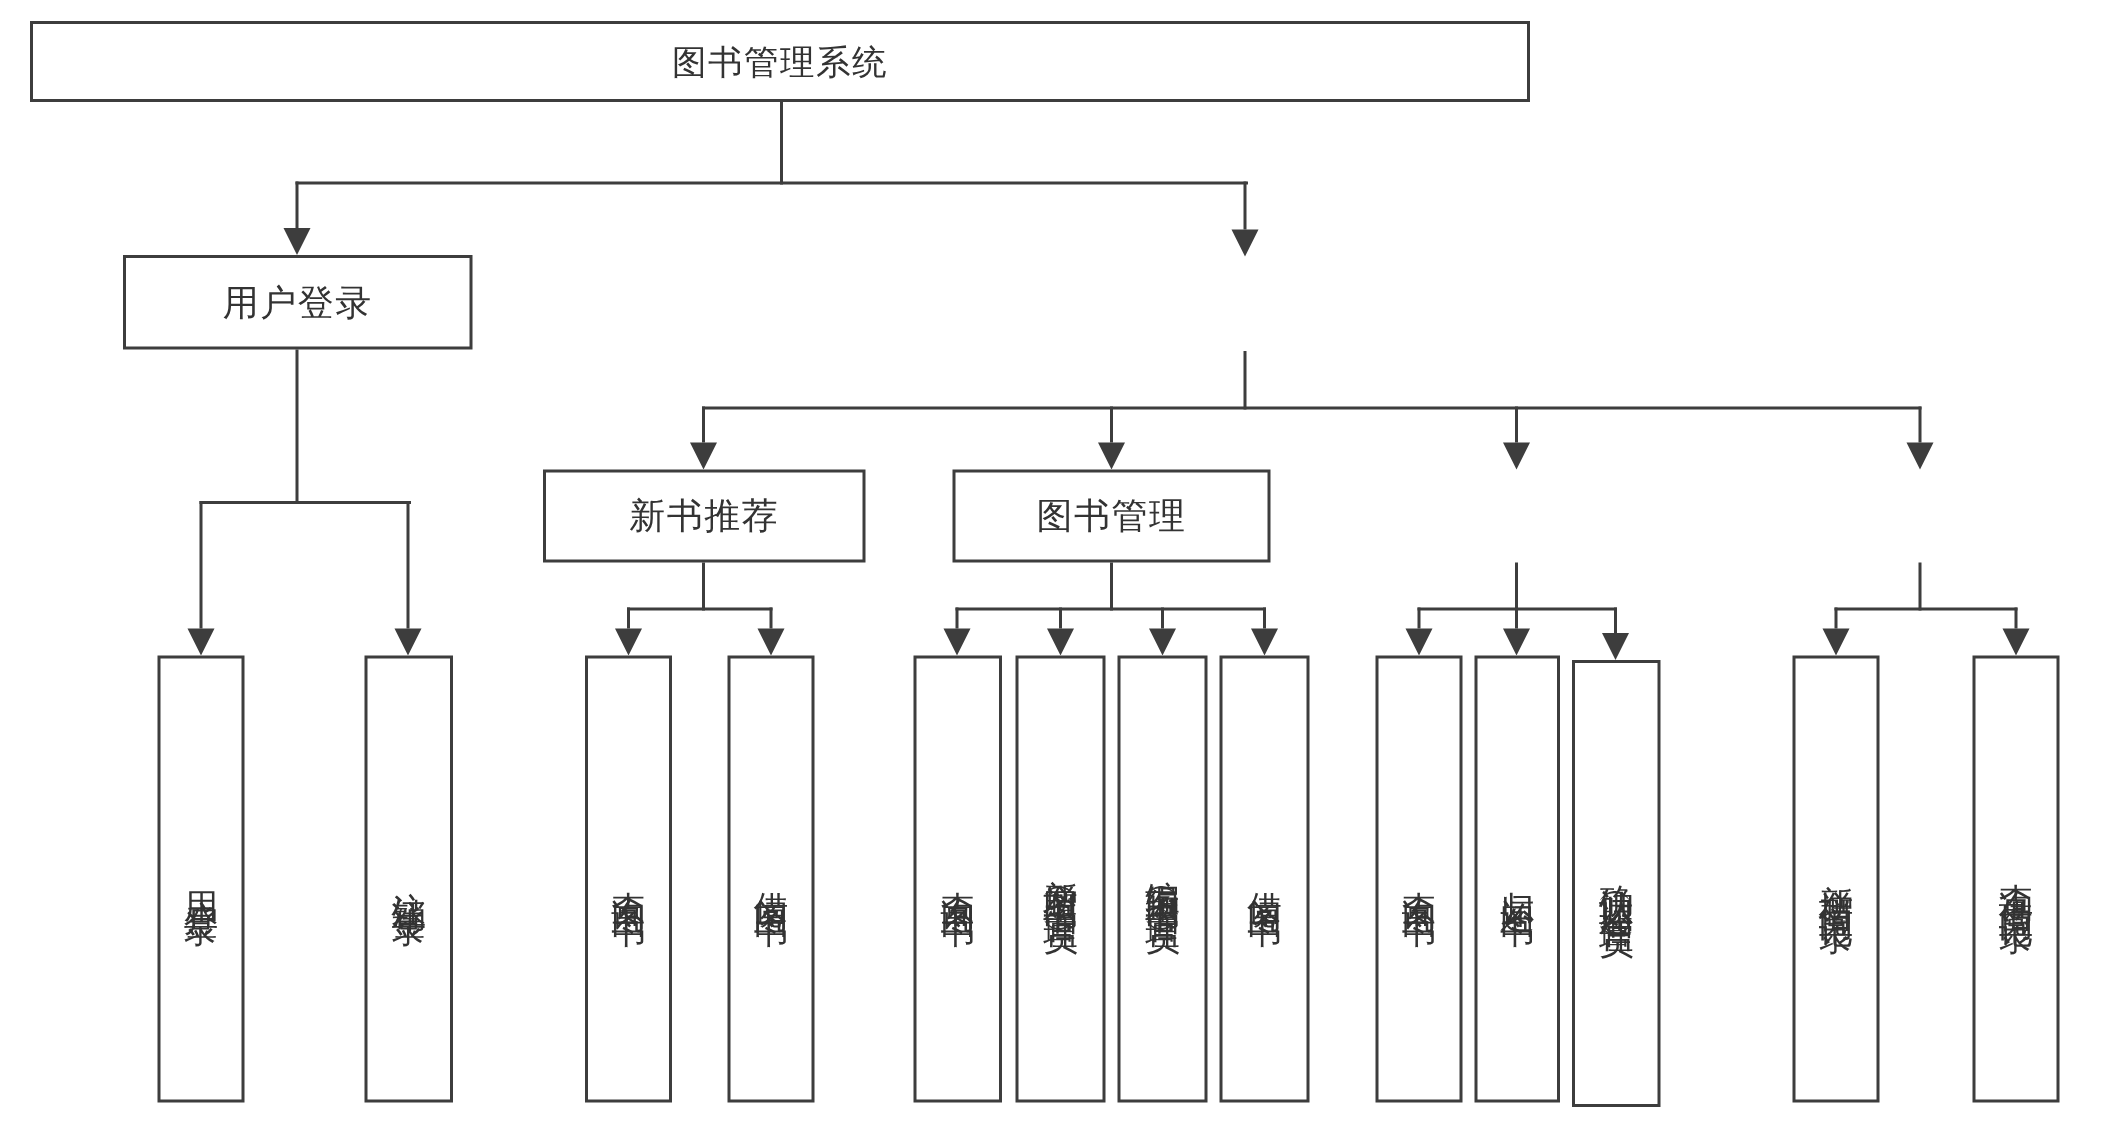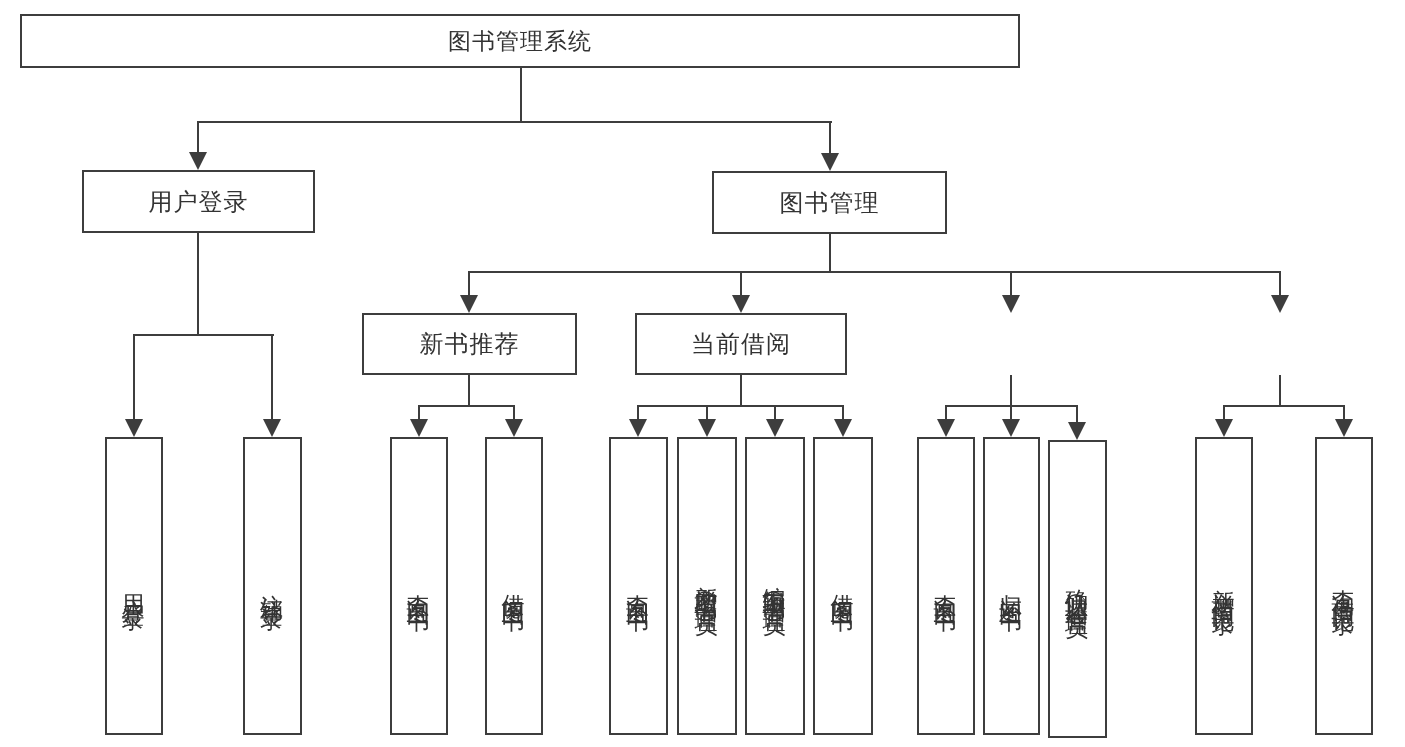--- a/index.html
+++ b/index.html
@@ -69,41 +69,38 @@
   </div>
 
   <div class="line" style="left:520px;top:68px;width:2px;height:55px;"></div>
   <div class="line" style="left:197px;top:121px;width:635px;height:2px;"></div>
   <div class="arrow" style="left:197px;top:121px;height:31px;"></div>
   <div class="arrow" style="left:829px;top:121px;height:32px;"></div>
 
   <div class="hbox l2" style="left:82px;top:170px;width:233px;height:63px;">
     <span>用户登录</span>
   </div>
-  <div class="hbox l2" style="left:712px;top:171px;width:235px;height:63px;">
-    <span>图书管理</span>
-  </div>
 
   <div class="line" style="left:197px;top:233px;width:2px;height:103px;"></div>
   <div class="line" style="left:133px;top:334px;width:141px;height:2px;"></div>
   <div class="arrow" style="left:133px;top:334px;height:85px;"></div>
   <div class="arrow" style="left:271px;top:334px;height:85px;"></div>
 
   <div class="line" style="left:829px;top:234px;width:2px;height:39px;"></div>
   <div class="line" style="left:468px;top:271px;width:813px;height:2px;"></div>
   <div class="arrow" style="left:468px;top:271px;height:24px;"></div>
   <div class="arrow" style="left:740px;top:271px;height:24px;"></div>
   <div class="arrow" style="left:1010px;top:271px;height:24px;"></div>
   <div class="arrow" style="left:1279px;top:271px;height:24px;"></div>
 
   <div class="hbox l3" style="left:362px;top:313px;width:215px;height:62px;font-family:Liberation Mono, monospace;">
     <span>新书推荐</span>
   </div>
   <div class="hbox l3" style="left:635px;top:313px;width:212px;height:62px;">
-    <span>当前借阅</span>
+    <span>图书管理</span>
   </div>
 
   <div class="line" style="left:468px;top:375px;width:2px;height:32px;"></div>
   <div class="line" style="left:740px;top:375px;width:2px;height:32px;"></div>
   <div class="line" style="left:1010px;top:375px;width:2px;height:32px;"></div>
   <div class="line" style="left:1279px;top:375px;width:2px;height:32px;"></div>
 
   <div class="line" style="left:418px;top:405px;width:97px;height:2px;"></div>
   <div class="line" style="left:637px;top:405px;width:207px;height:2px;"></div>
   <div class="line" style="left:945px;top:405px;width:133px;height:2px;"></div>

